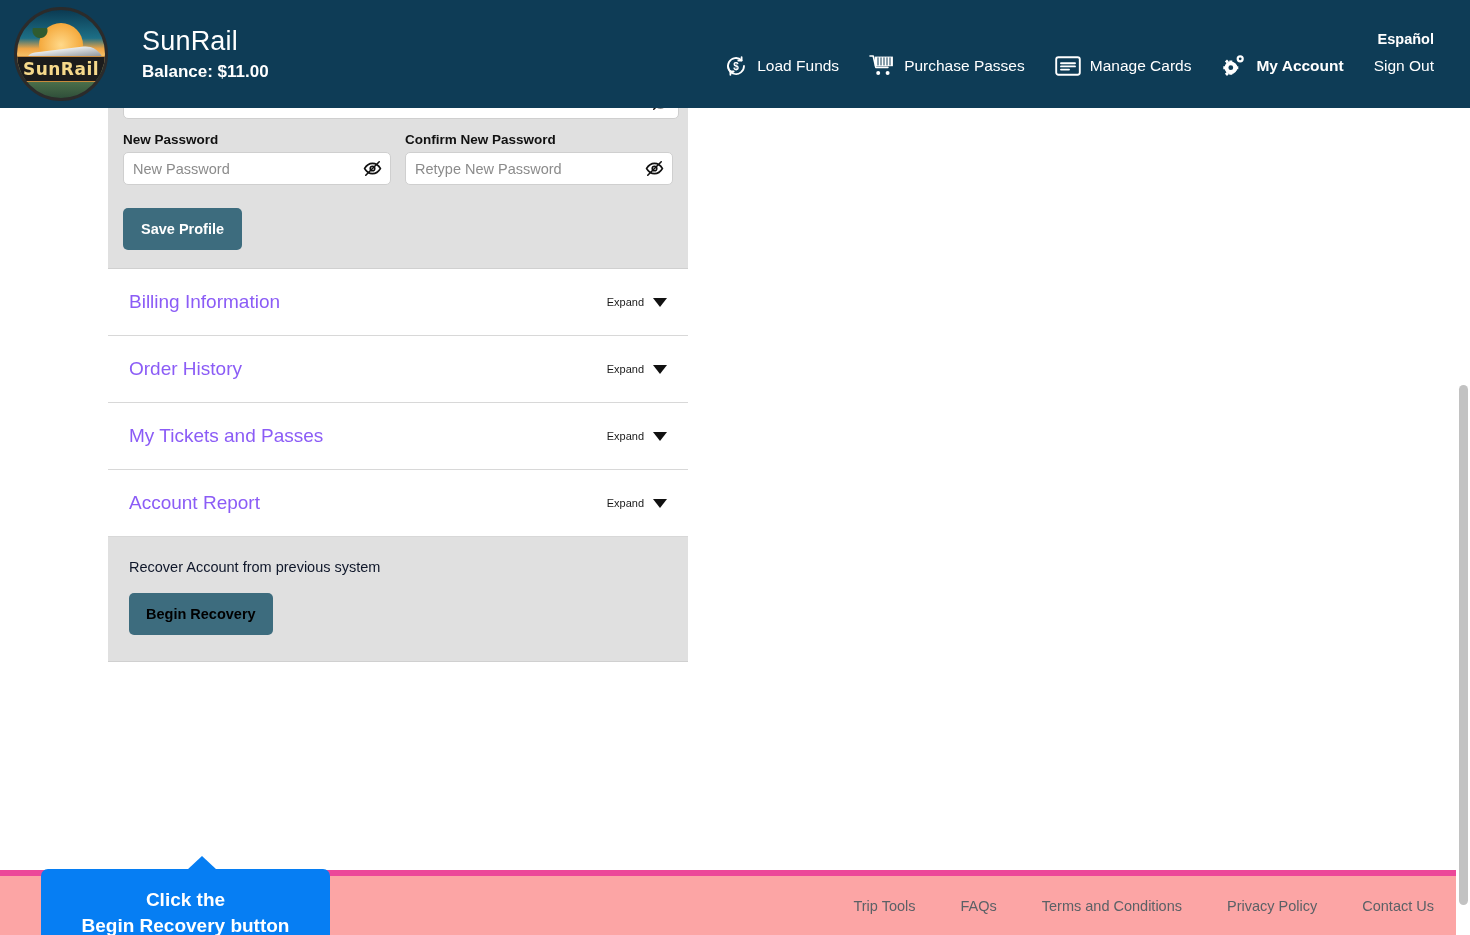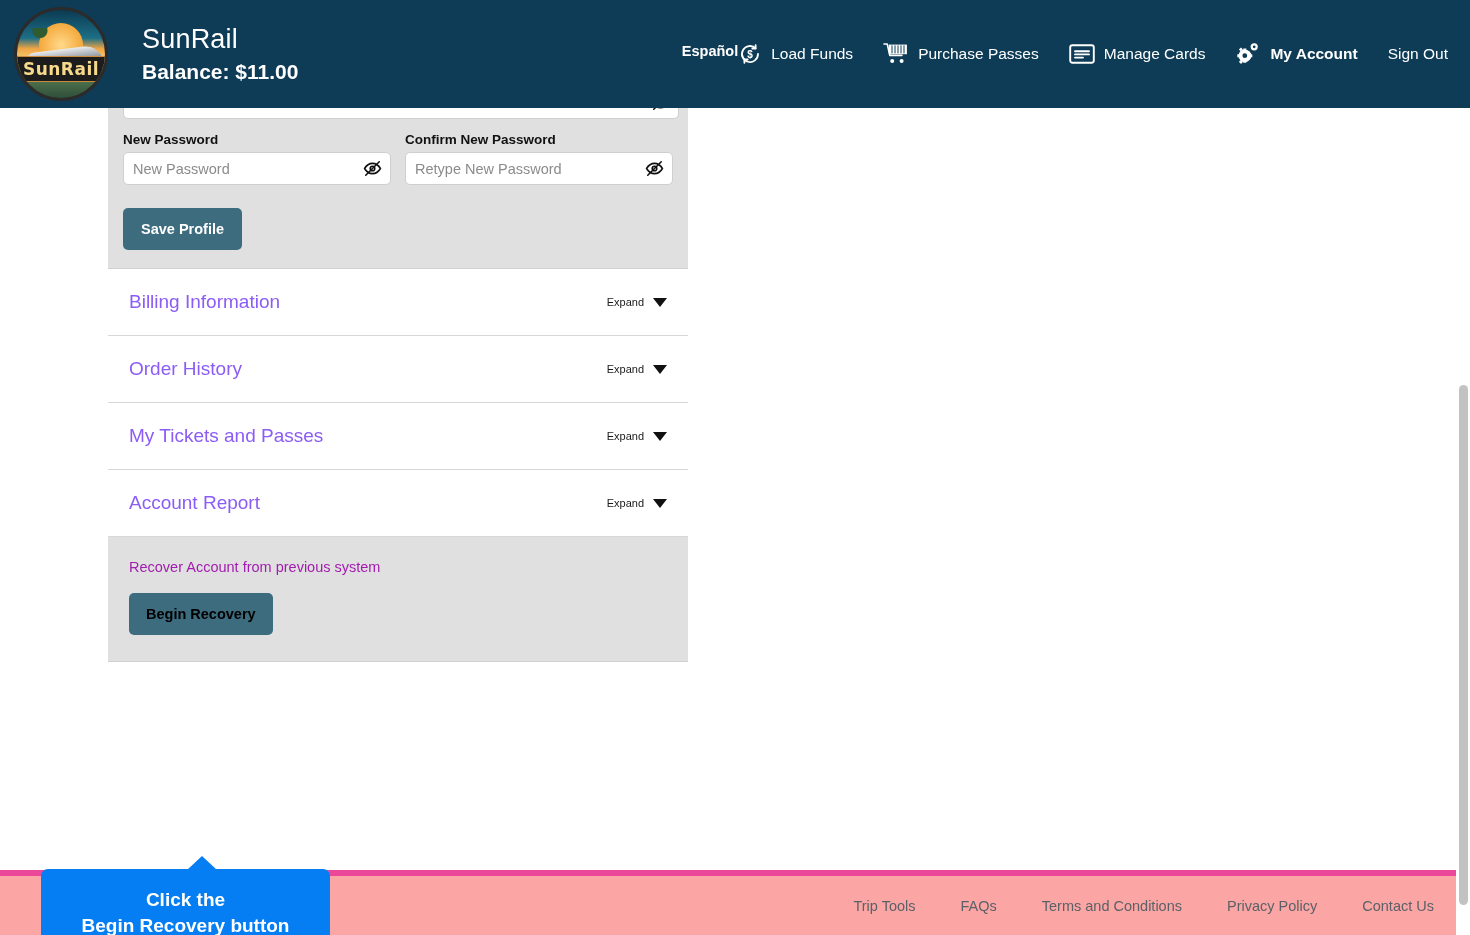--- a/index.html
+++ b/index.html
@@ -50,25 +50,25 @@
     background: #1c1c1c;
     color: #f6d98b;
     font-size: 17px; font-weight: bold;
     letter-spacing: .5px;
     padding: 2px 0;
     border-top: 1px solid #c98a3c; border-bottom: 1px solid #c98a3c;
     font-family: "DejaVu Sans", sans-serif;
   }
   #brand-text { margin-left: 34px; color: #ffffff; }
   #brand-title { font-size: 27px; font-weight: 400; letter-spacing: .2px; line-height: 1.15; }
-  #brand-balance { font-size: 21px; font-weight: bold; margin-top: 4px; }
+  #brand-balance { font-size: 17px; font-weight: bold; margin-top: 4px; }
 
   #header-right {
-    margin-left: auto; padding-right: 22px;
-    display: flex; flex-direction: row; align-items: flex-end;
+    margin-left: auto; padding-right: 36px;
+    display: flex; flex-direction: column; align-items: flex-end;
   }
   #lang-row { margin-bottom: 6px; }
   #lang-link {
     color: #ffffff; font-size: 14.5px; font-weight: bold;
     text-decoration: none; cursor: pointer;
   }
   #nav-row { display: flex; align-items: center; gap: 30px; }
   .nav-item {
     display: flex; align-items: center; gap: 9px;
     color: #ffffff; font-size: 15.5px; cursor: pointer;
@@ -144,21 +144,21 @@
   }
   .caret { width: 0; height: 0; border-left: 7px solid transparent; border-right: 7px solid transparent; }
   .caret.down { border-top: 9px solid #111; }
   .caret.up   { border-bottom: 9px solid #111; }
 
   #recover-body {
     background: #e0e0e0;
     padding: 22px 21px 26px 21px;
     border-bottom: 1px solid #d0d0d0;
   }
-  #recover-note { font-size: 14.5px; color: #a21caf; }
+  #recover-note { font-size: 14.5px; color: #0f172a; }
   #begin-recovery-btn {
     margin-top: 18px;
     background: #3d6c7e; color: #000000;
     border: 0; border-radius: 5px;
     font-family: "Liberation Sans", sans-serif;
     font-size: 14.5px; font-weight: bold;
     padding: 13px 17px; cursor: pointer;
   }
 
   

